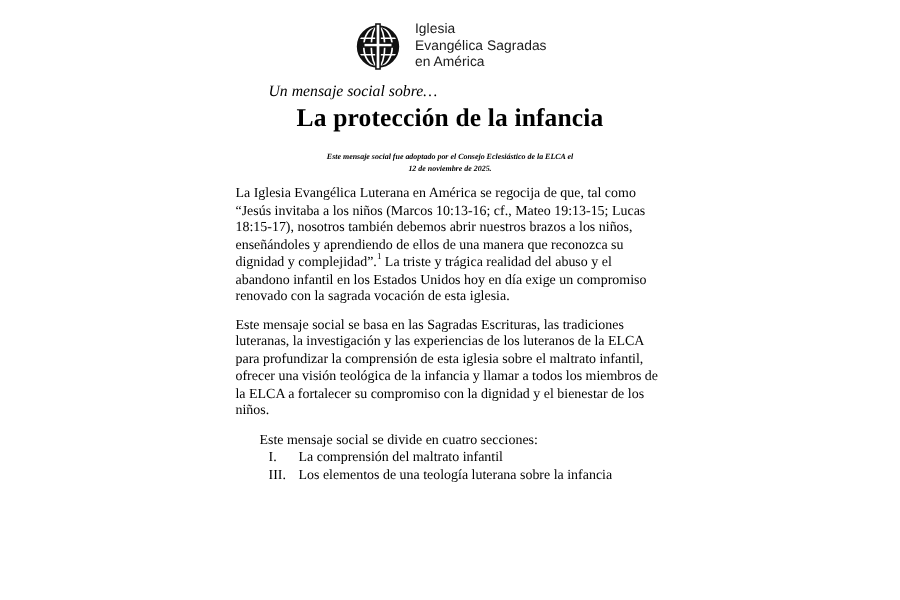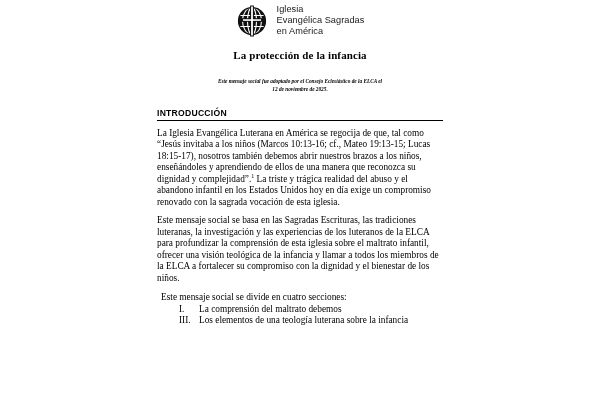--- a/index.html
+++ b/index.html
@@ -19,21 +19,21 @@
     height: 400px;
     position: relative;
     background: #ffffff;
   }
   
   .masthead {
     display: flex;
     align-items: center;
     justify-content: center;
     gap: 9px;
-    padding-top: 4px;
+    padding-top: 14px;
   }
   .logo-mark {
     width: 32px;
     height: 32px;
     flex: 0 0 32px;
     display: block;
   }
   .wordmark {
     font-family: "Liberation Sans", sans-serif;
     font-size: 9.2px;
@@ -49,21 +49,21 @@
     padding-top: 7px;
   }
   .kicker {
     font-style: italic;
     font-size: 10.5px;
     line-height: 13px;
     text-align: left;
     margin: 0 0 1px 22px;
   }
   .doc-title {
-    font-size: 11px;
+    font-size: 17px;
     font-weight: bold;
     line-height: 20px;
     text-align: center;
     margin: 0;
     letter-spacing: 0.1px;
   }
   .adoption {
     font-style: italic;
     font-weight: bold;
     font-size: 5.3px;
@@ -97,21 +97,21 @@
     margin: 7px 0 0 0;
   }
   .body-par sup {
     font-size: 6px;
     vertical-align: super;
     line-height: 0;
   }
   .list-intro {
     font-size: 9.3px;
     line-height: 11.5px;
-    margin: 8px 0 0 4px;
+    margin: 8px 0 0 16px;
   }
   .toc {
     list-style: none;
     margin: 0;
     padding: 0;
   }
   .toc li {
     font-size: 9.3px;
     line-height: 11.5px;
     display: flex;
@@ -161,41 +161,41 @@
     </span>
     <span class="wordmark">
       <span>Iglesia</span><br>
       <span>Evangélica Sagradas</span><br>
       <span>en América</span>
     </span>
   </div>
 
   <div class="column">
 
+    <p class="kicker">Un mensaje social sobre…</p>
 
     <h1 class="doc-title">La protección de la infancia</h1>
 
     <p class="adoption">
       <span>Este mensaje social fue adoptado por el Consejo Eclesiástico de la ELCA el</span><br>
       <span>12 de noviembre de 2025.</span>
     </p>
 
 
-    <h2 class="section-head">INTRODUCCIÓN</h2>
 
     <p class="body-par"><span>La Iglesia Evangélica Luterana en América se regocija de que, tal como “Jesús invitaba a los niños (Marcos 10:13-16; cf., Mateo 19:13-15; Lucas 18:15-17), nosotros también debemos abrir nuestros brazos a los niños, enseñándoles y aprendiendo de ellos de una manera que reconozca su dignidad y complejidad”.</span><sup>1</sup><span> La triste y trágica realidad del abuso y el abandono infantil en los Estados Unidos hoy en día exige un compromiso renovado con la sagrada vocación de esta iglesia.</span></p>
 
     <p class="body-par">Este mensaje social se basa en las Sagradas Escrituras, las tradiciones luteranas, la investigación y las experiencias de los luteranos de la ELCA para profundizar la comprensión de esta iglesia sobre el maltrato infantil, ofrecer una visión teológica de la infancia y llamar a todos los miembros de la ELCA a fortalecer su compromiso con la dignidad y el bienestar de los niños.</p>
 
     <p class="list-intro">Este mensaje social se divide en cuatro secciones:</p>
 
     <ol class="toc">
       <li>
         <span class="num">I.</span>
-        <span class="txt">La comprensión del maltrato debemos</span>
+        <span class="txt">La comprensión del maltrato infantil</span>
       </li>
       <li>
         <span class="num">III.</span>
         <span class="txt">Los elementos de una teología luterana sobre la infancia</span>
       </li>
 
     </ol>
 
   </div>
 </div>

